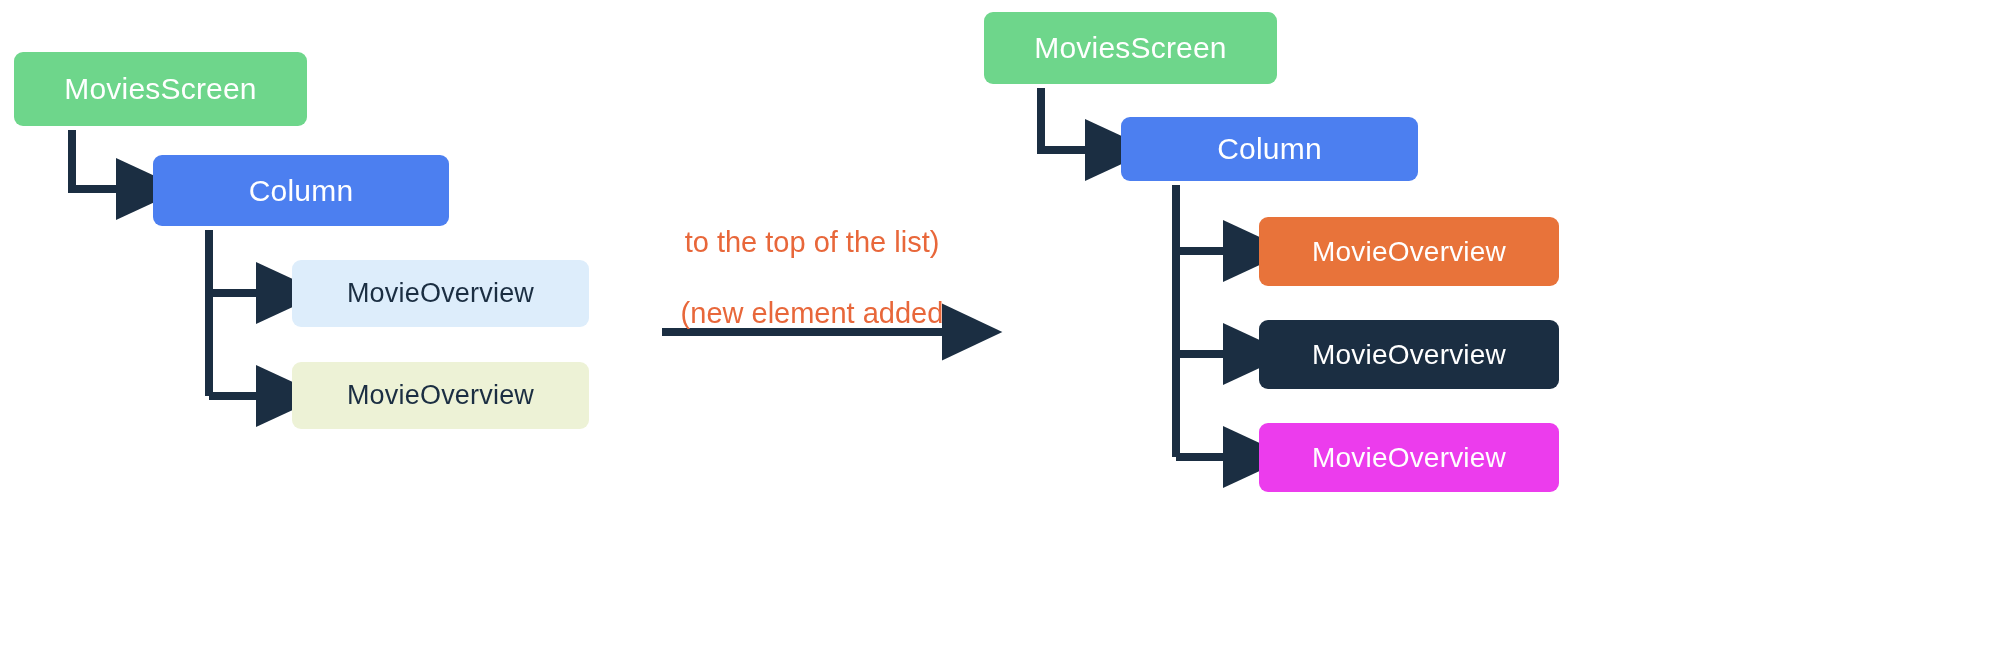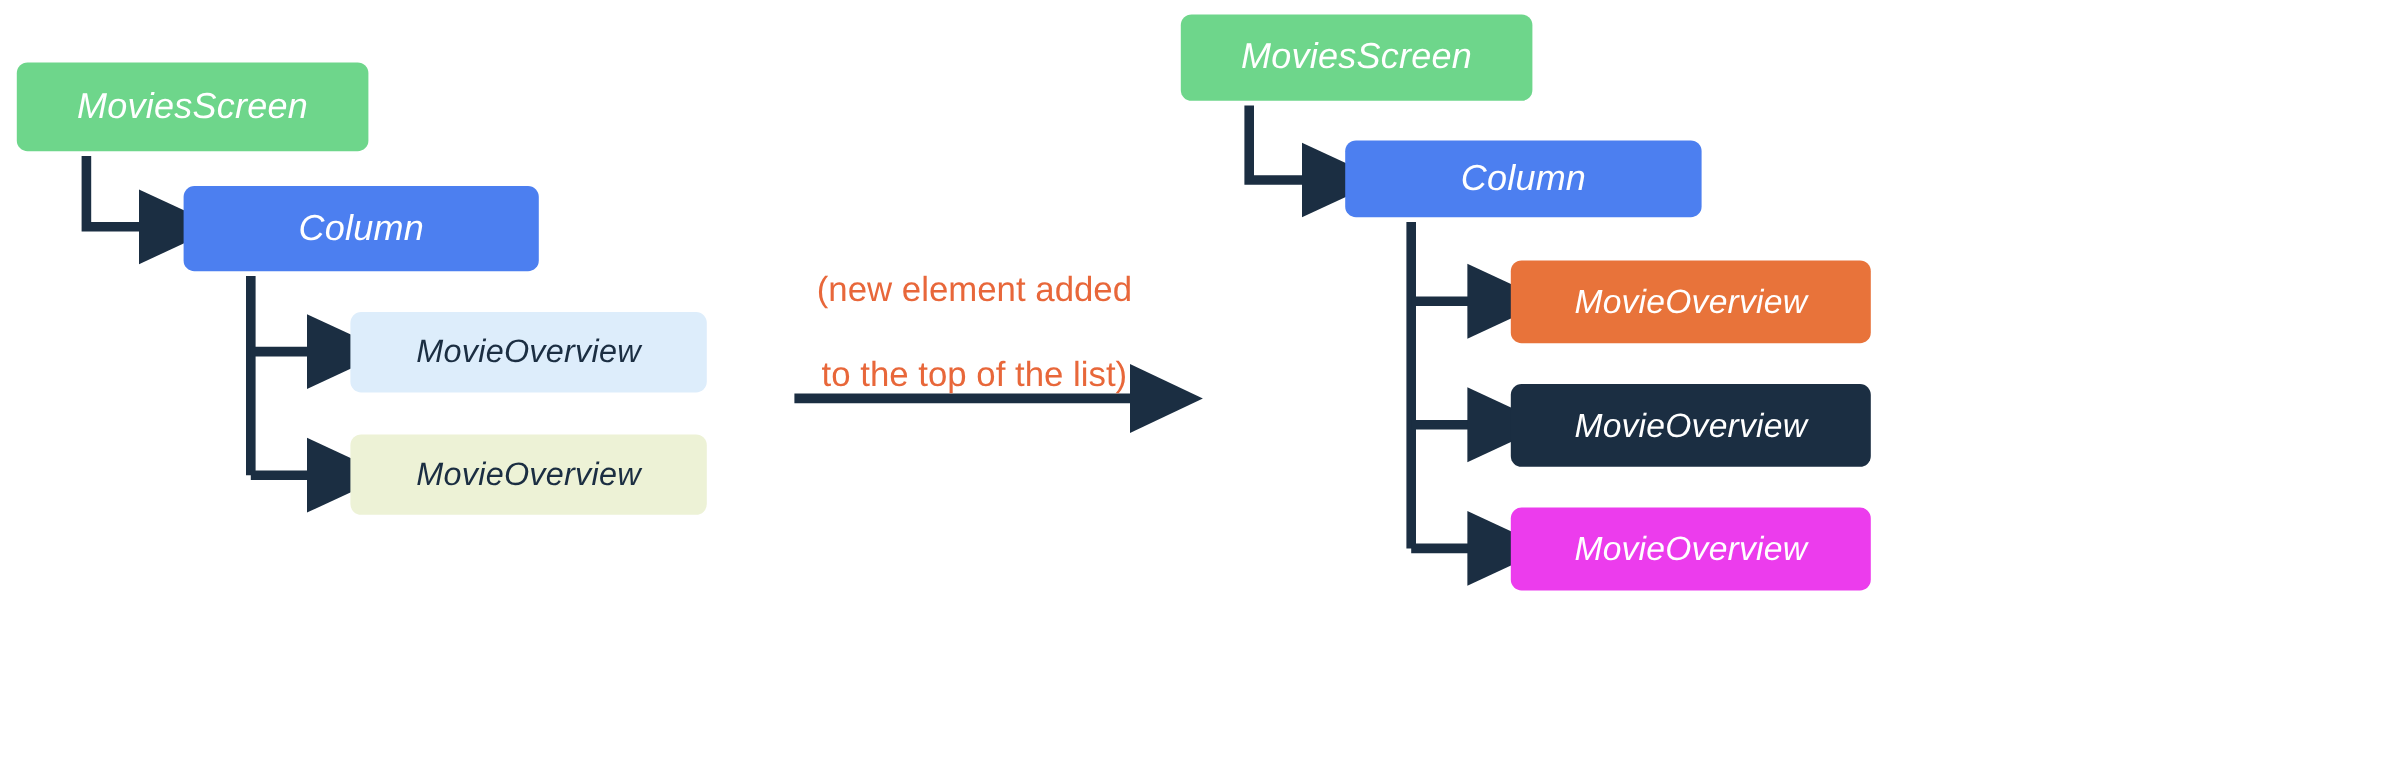--- a/index.html
+++ b/index.html
@@ -21,21 +21,20 @@
     position: absolute;
     box-sizing: border-box;
     display: flex;
     align-items: center;
     justify-content: center;
     border-radius: 9px;
     font-family: "Liberation Sans", sans-serif;
     font-weight: 400;
     letter-spacing: 0.2px;
     white-space: nowrap;
-    font-style: italic;
   }
   .node-label {
     display: block;
     line-height: 1;
   }
   .edge-svg {
     position: absolute;
     left: 0;
     top: 0;
     width: 1999px;
@@ -111,22 +110,22 @@
     <span class="node-label">Column</span>
   </div>
   <div class="node" id="n-l2" style="left: 292px; top: 260px; width: 297px; height: 67px; background: rgb(221, 237, 251); color: rgb(27, 46, 66); font-size: 27px;">
     <span class="node-label">MovieOverview</span>
   </div>
   <div class="node" id="n-l3" style="left: 292px; top: 362px; width: 297px; height: 67px; background: rgb(237, 242, 214); color: rgb(27, 46, 66); font-size: 27px;">
     <span class="node-label">MovieOverview</span>
   </div>
 
   <div class="caption" id="center-caption" style="color: rgb(232, 103, 58); font-size: 29px; left: 652px; top: 190px; width: 320px;">
+    <div>to the top of the list)</div>
     <div>(new element added</div>
-    <div>to the top of the list)</div>
   </div>
 
   <div class="node" id="n-r0" style="left: 984px; top: 12px; width: 293px; height: 72px; background: rgb(110, 214, 139); color: rgb(255, 255, 255); font-size: 30px;">
     <span class="node-label">MoviesScreen</span>
   </div>
   <div class="node" id="n-r1" style="left: 1121px; top: 117px; width: 297px; height: 64px; background: rgb(76, 127, 240); color: rgb(255, 255, 255); font-size: 30px;">
     <span class="node-label">Column</span>
   </div>
   <div class="node" id="n-r2" style="left: 1259px; top: 217px; width: 300px; height: 69px; background: rgb(232, 115, 58); color: rgb(255, 255, 255); font-size: 28px;">
     <span class="node-label">MovieOverview</span>

